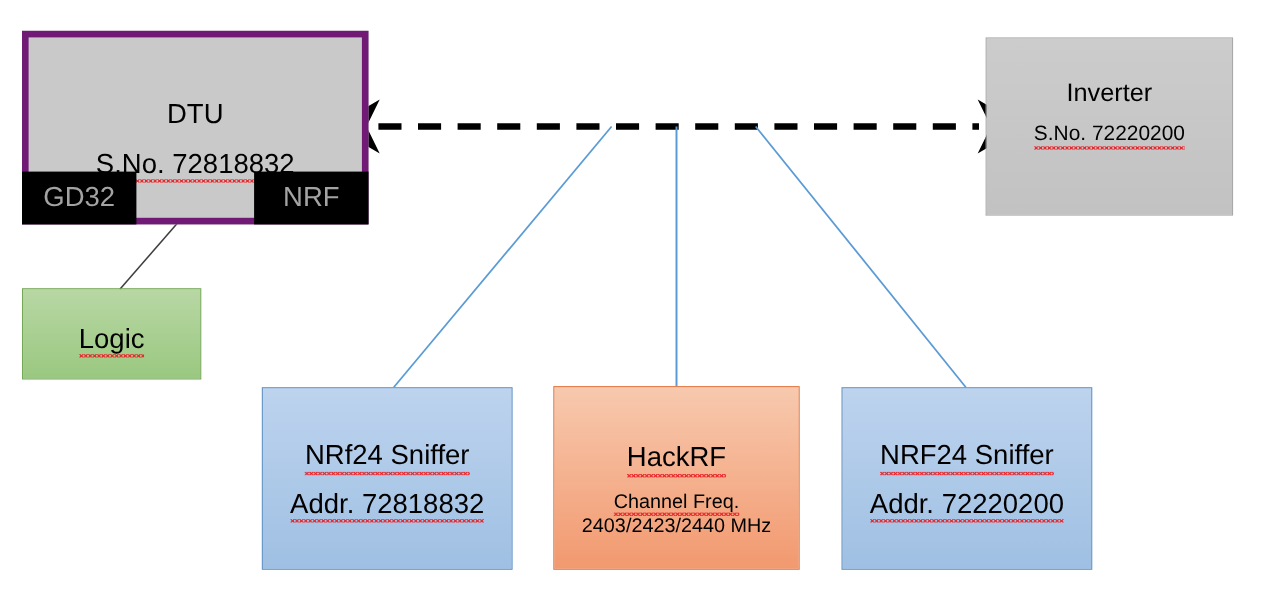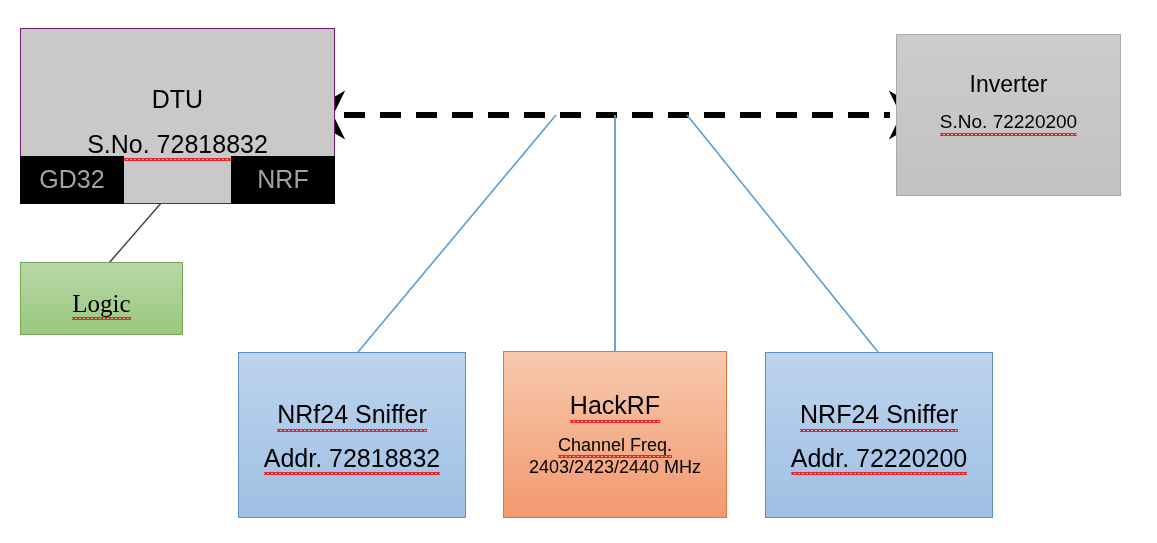--- a/index.html
+++ b/index.html
@@ -35,21 +35,21 @@
     justify-content: center;
     text-align: center;
     color: #000000;
     line-height: 1.18;
   }
 
   
   #dtu-box {
     left: 20px;  top: 28px;  width: 315px; height: 176px;
     background: #c9c9c9;
-    border: 1px solid #701a75;
+    border: 6px solid #701a75;
     justify-content: flex-start;
     padding-top: 56px;
   }
   #dtu-box .line1 { font-size: 25px; }
   #dtu-box .line2 { font-size: 25px; margin-top: 5px; }
 
   
   #inverter-box {
     left: 896px; top: 34px; width: 225px; height: 162px;
     background: linear-gradient(180deg, #cccccc 0%, #c2c2c2 100%);
@@ -65,46 +65,45 @@
     background: #000000;
     color: #a3a3a3;
     font-size: 25px;
     border: 0;
   }
   #gd32-box { left: 20px;  top: 156px; width: 104px; height: 48px; }
   #nrf-box  { left: 231px; top: 156px; width: 104px; height: 48px; }
 
   
   #logic-box {
-    left: 20px; top: 262px; width: 163px; height: 73px;
+    left: 20px; top: 262px; width: 163px; height: 83px;
     background: linear-gradient(180deg, #b8d7a4 0%, #9ac880 100%);
     border: 1px solid #73a857;
     font-size: 25px;
-    font-family: Liberation Serif, serif;
   }
 
   
   .bluebox {
     background: linear-gradient(180deg, #bdd3ee 0%, #9fc0e3 100%);
     border: 1px solid #5d8fc4;
     justify-content: flex-start;
     padding-top: 37px;
   }
   #sniffer-left-box  { left: 238px; top: 352px; width: 228px; height: 166px; }
   #sniffer-right-box { left: 765px; top: 352px; width: 228px; height: 166px; }
   .bluebox .line1 { font-size: 25px; }
   .bluebox .line2 { font-size: 25px; margin-top: 4px; }
 
   
   #hackrf-box {
     left: 503px; top: 351px; width: 224px; height: 167px;
     background: linear-gradient(180deg, #f7c9ae 0%, #f2996f 100%);
     border: 1px solid #e2763d;
     justify-content: flex-start;
-    padding-top: 29px;
+    padding-top: 40px;
   }
   #hackrf-box .line1 { font-size: 25px; }
   #hackrf-box .line2 { font-size: 18px; margin-top: 4px; }
   #hackrf-box .line3 { font-size: 18px; margin-top: 1px; }
 
   
   .sp {
     position: relative;
     display: inline-block;
     margin-top: 10px;

